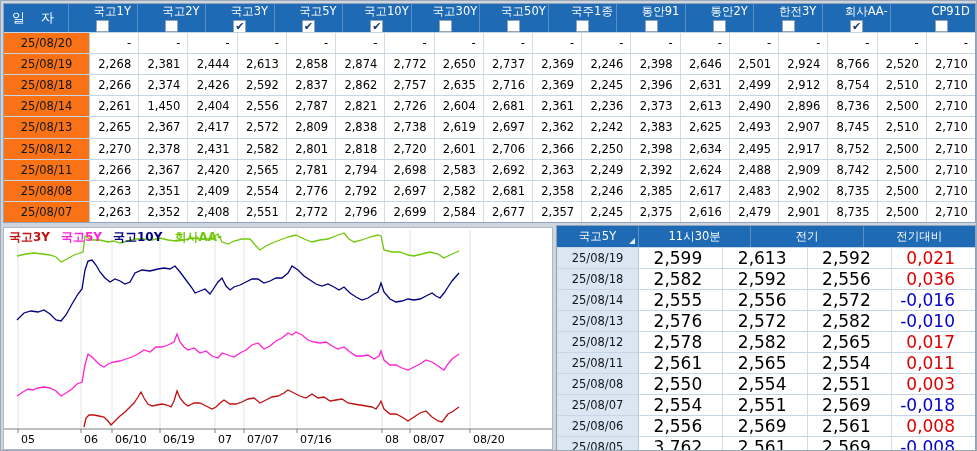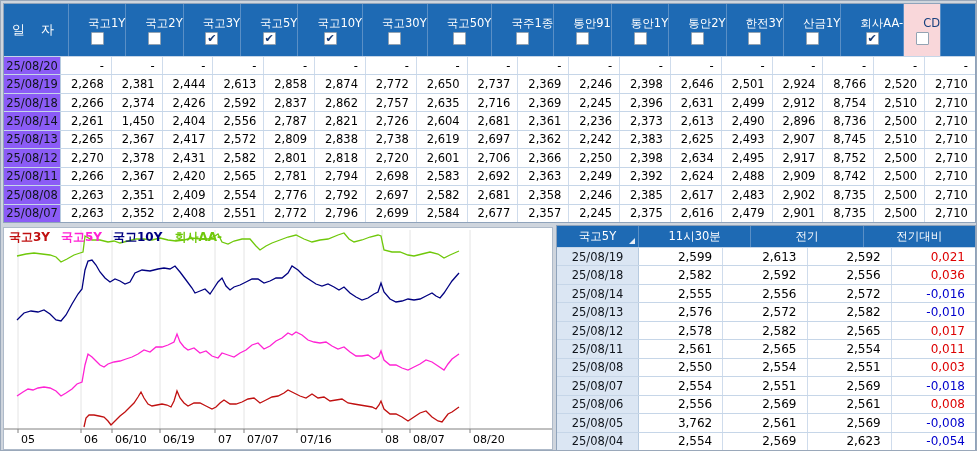--- a/index.html
+++ b/index.html
@@ -1,48 +1,48 @@
 <!DOCTYPE html>
 <html><head>
 <meta charset="utf-8">
 <style>
   html,body{margin:0;padding:0;background:#cfd5dd;}
   *{box-sizing:border-box;font-family:"DejaVu Sans","Liberation Sans",sans-serif;}
   .screen{position:relative;width:977px;height:451px;background:#cfd5dd;border:1px solid #9aa8ba;overflow:hidden;}
 
   
   .top-table{position:absolute;left:2px;top:2px;width:973px;height:220px;display:flex;flex-direction:column;background:#fff;border:1px solid #8fa3bb;}
-  .t-header{display:flex;height:52px;background:#1e6ab4;flex:none;}
+  .t-header{display:flex;height:28px;background:#1e6ab4;flex:none;}
   .date-hcell{width:65px;flex:none;color:#fff;font-size:13px;display:flex;align-items:center;justify-content:center;letter-spacing:6px;border-right:1px solid #5a8fc6;}
   .th-col{flex:1;display:flex;flex-direction:column;align-items:center;justify-content:center;gap:3px;color:#fff;font-size:11.5px;border-right:1px solid #5a8fc6;padding-top:1px;}
   .th-col:last-child{border-right:none;padding-left:16px;}
   .th-col.special{background:#f9d7da;color:#17407d;}
   .th-label{white-space:nowrap;line-height:12px;margin-left:19px;}
   .checkbox{width:13px;height:13px;background:#fff;border:1px solid #93a3b3;border-radius:1px;font-size:11px;line-height:11px;text-align:center;color:#173a75;cursor:pointer;}
   .t-body{flex:1;display:flex;flex-direction:column;}
   .trow{flex:1;display:flex;border-top:1px solid #c6d6e8;background:#fff;}
-  .date-cell{width:57px;flex:none;background:#8b5cf6;color:#10151c;font-size:11.5px;display:flex;align-items:center;justify-content:center;border-right:1px solid #b7cbe0;}
+  .date-cell{width:86px;flex:none;background:#f97316;color:#10151c;font-size:11.5px;display:flex;align-items:center;justify-content:center;border-right:1px solid #b7cbe0;}
   .vcell{flex:1;font-size:11.5px;color:#000;display:flex;align-items:center;justify-content:flex-end;padding-right:7px;border-right:1px solid #cfdcec;}
   .vcell:last-child{border-right:none;}
 
   
   .chart-panel{position:absolute;left:2px;top:226px;width:550px;height:223px;background:#fff;border:1px solid #aebac9;}
   .chart-panel svg{display:block;width:100%;height:100%;}
 
   
   .right-table{position:absolute;left:555px;top:224px;width:420px;height:226px;display:flex;flex-direction:column;background:#fff;border:1px solid #8fa3bb;}
   .r-header{display:flex;height:21px;flex:none;background:#1e6ab4;}
   .r-hcell{flex:1;color:#fff;font-size:11.5px;display:flex;align-items:center;justify-content:center;border-right:1px solid #5a8fc6;position:relative;cursor:pointer;}
   .r-hcell:last-child{border-right:none;}
   .r-hcell.first{flex:none;width:82px;}
   .sort-tri{position:absolute;right:3px;bottom:3px;width:0;height:0;border-left:6px solid transparent;border-bottom:6px solid #e8eef6;}
   .r-body{flex:1;display:flex;flex-direction:column;}
   .rrow{flex:1;display:flex;border-top:1px solid #c6d6e8;}
   .r-date{flex:none;width:82px;background:#dbe6f3;color:#10151c;font-size:11.5px;display:flex;align-items:center;justify-content:center;border-right:1px solid #b7cbe0;}
-  .r-val{flex:1;font-size:12px;color:#000;display:flex;align-items:center;justify-content:flex-end;padding-right:10px;border-right:1px solid #cfdcec;}
+  .r-val{flex:1;font-size:17px;color:#000;display:flex;align-items:center;justify-content:flex-end;padding-right:20px;border-right:1px solid #cfdcec;}
   .r-val:last-child{border-right:none;}
   .r-val.up{color:#dd0000;}
   .r-val.down{color:#0000cd;}
 </style>
 </head>
 <body>
 
 <div class="screen">
 
   <div class="top-table">
@@ -78,42 +78,30 @@
         </div>
         <div class="th-col">
           <div class="th-label">국주1종</div>
           <div class="checkbox"></div>
         </div>
         <div class="th-col">
           <div class="th-label">통안91</div>
           <div class="checkbox"></div>
         </div>
         <div class="th-col">
-          <div class="th-label">통안1Y</div>
-          <div class="checkbox"></div>
-        </div>
-        <div class="th-col">
           <div class="th-label">통안2Y</div>
           <div class="checkbox"></div>
         </div>
         <div class="th-col">
           <div class="th-label">한전3Y</div>
-          <div class="checkbox"></div>
-        </div>
-        <div class="th-col">
-          <div class="th-label">산금1Y</div>
           <div class="checkbox"></div>
         </div>
         <div class="th-col">
           <div class="th-label">회사AA-</div>
           <div class="checkbox checked">✔</div>
-        </div>
-        <div class="th-col special">
-          <div class="th-label">CD</div>
-          <div class="checkbox"></div>
         </div>
         <div class="th-col">
           <div class="th-label">CP91D</div>
           <div class="checkbox"></div>
         </div>
       </div>
     <div class="t-body">
         <div class="trow">
           <div class="date-cell">25/08/20</div>
           <div class="vcell">-</div>

